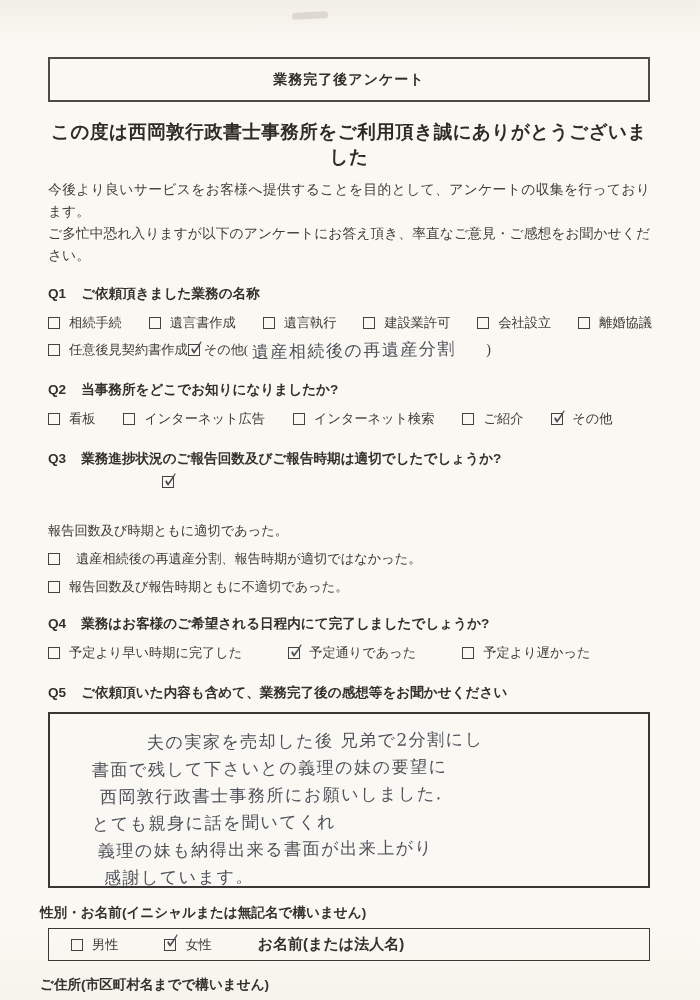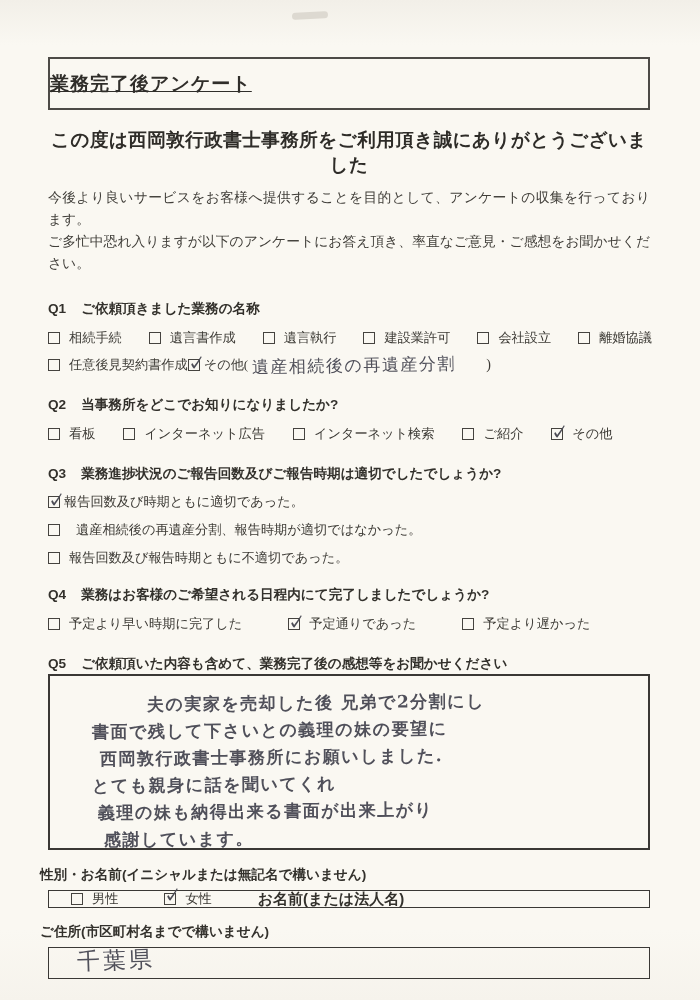--- a/index.html
+++ b/index.html
@@ -18,25 +18,25 @@
   }
   .artifact {
     position:absolute; top:12px; left:292px;
     width:36px; height:7px; background:#ddd9d1;
     border-radius:4px; transform:rotate(-3deg);
   }
   .content { padding:57px 50px 0 48px; box-sizing:border-box; }
 
   .title-box {
     border:2px solid #4d4b47;
+    text-align:center;
     padding:12px 0 11px 0;
     font-family:"Liberation Sans", sans-serif;
-    font-weight:700; font-size:19px; color:#302e2a;
+    font-weight:700; font-size:14px; color:#302e2a;
     letter-spacing:1px;
-    text-decoration:underline;
   }
   .heading {
     margin-top:17px; text-align:center;
     font-weight:700; font-size:18.5px; color:#2e2c28;
     letter-spacing:0.5px;
   }
   .intro { margin-top:10px; font-size:13.8px; line-height:22px; color:#403e39; text-align:justify; }
 
   .qblock { margin-top:20px; }
   .qhead {
@@ -65,43 +65,43 @@
     color:#50505a;
     letter-spacing:1.5px;
     font-family:"DejaVu Serif", serif;
   }
   .hw-inline { font-size:17px; display:inline-block; transform:rotate(-1deg); position:relative; top:1px; }
   .paren { font-size:14px; color:#3c3a35; }
 
   .vrows .optrow { margin-top:7px; }
 
   .comment-box {
+    margin-top:9px;
     border:2px solid #3a3835;
     height:176px; box-sizing:border-box;
     padding:13px 18px 0 42px;
-    font-weight:bold;
   }
   .hand-line { font-size:17px; line-height:27px; transform:rotate(-0.6deg); }
   .hand-line:first-child { padding-left:55px; }
   .hand-line:nth-child(3) { padding-left:8px; }
   .hand-line:nth-child(5) { padding-left:6px; }
   .hand-line:last-child { padding-left:12px; }
 
   .sec-label {
     margin-top:16px;
     font-family:"Liberation Sans", sans-serif;
     font-weight:700; font-size:13.6px; color:#33312c;
   }
   .frame-box {
     margin-top:6px;
     border:1.6px solid #3a3835;
     box-sizing:border-box;
     display:flex; align-items:center;
   }
-  .identity-box { height:18px; padding-left:22px; font-size:13.2px; gap:0;text-align:center; }
+  .identity-box { height:33px; padding-left:22px; font-size:13.2px; gap:0;text-align:center; }
   .identity-box .opt { margin-right:46px; }
   .name-label { font-family:"Liberation Sans", sans-serif; font-weight:700; font-size:15px; color:#33312c; }
   .address-box { height:32px; padding-left:28px; overflow:visible; }
   .address-value { font-size:23px; letter-spacing:3px; transform:rotate(-2deg); margin-top:-6px; }
 </style>
 </head>
 <body>
 
 <div class="page">
   <div class="artifact"></div>
@@ -111,21 +111,21 @@
       <span>業務完了後アンケート</span>
     </div>
 
     <div class="heading">この度は西岡敦行政書士事務所をご利用頂き誠にありがとうございました</div>
 
     <div class="intro">
       <div>今後より良いサービスをお客様へ提供することを目的として、アンケートの収集を行っております。</div>
       <div>ご多忙中恐れ入りますが以下のアンケートにお答え頂き、率直なご意見・ご感想をお聞かせください。</div>
     </div>
 
-    <div class="qblock" style="margin-top:24px;">
+    <div class="qblock" style="margin-top:17px;">
       <div class="qhead">
         <span>Q1</span>
         <span>ご依頼頂きました業務の名称</span>
       </div>
       <div class="optrow" style="column-gap:27px;">
         <span class="opt">
           <span class="cb"></span>
           <span>相続手続</span>
         </span>
         <span class="opt">
@@ -191,21 +191,21 @@
         </span>
       </div>
     </div>
 
     <div class="qblock vrows">
       <div class="qhead">
         <span>Q3</span>
         <span>業務進捗状況のご報告回数及びご報告時期は適切でしたでしょうか?</span>
       </div>
       <div class="optrow">
-        <span class="opt" style="gap:4px;">
+        <span class="opt" style="gap:32px;flex-direction:column;">
           <span class="cb checked"></span>
           <span>報告回数及び時期ともに適切であった。</span>
         </span>
       </div>
       <div class="optrow">
         <span class="opt" style="gap:16px;">
           <span class="cb"></span>
           <span>遺産相続後の再遺産分割、報告時期が適切ではなかった。</span>
         </span>
       </div>

